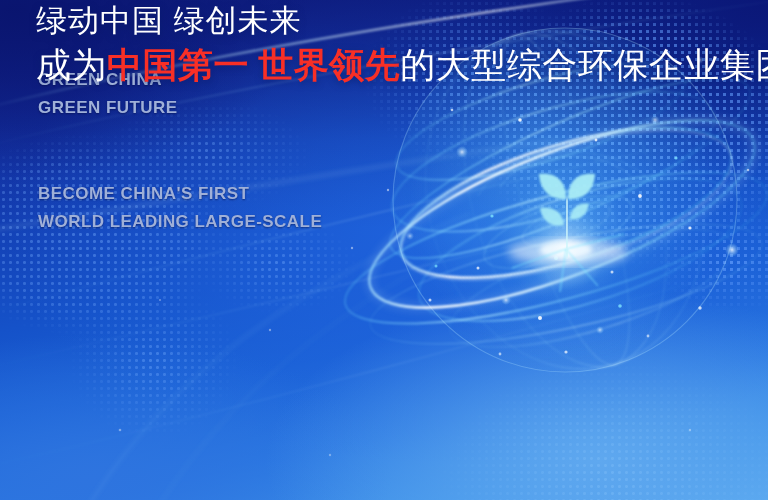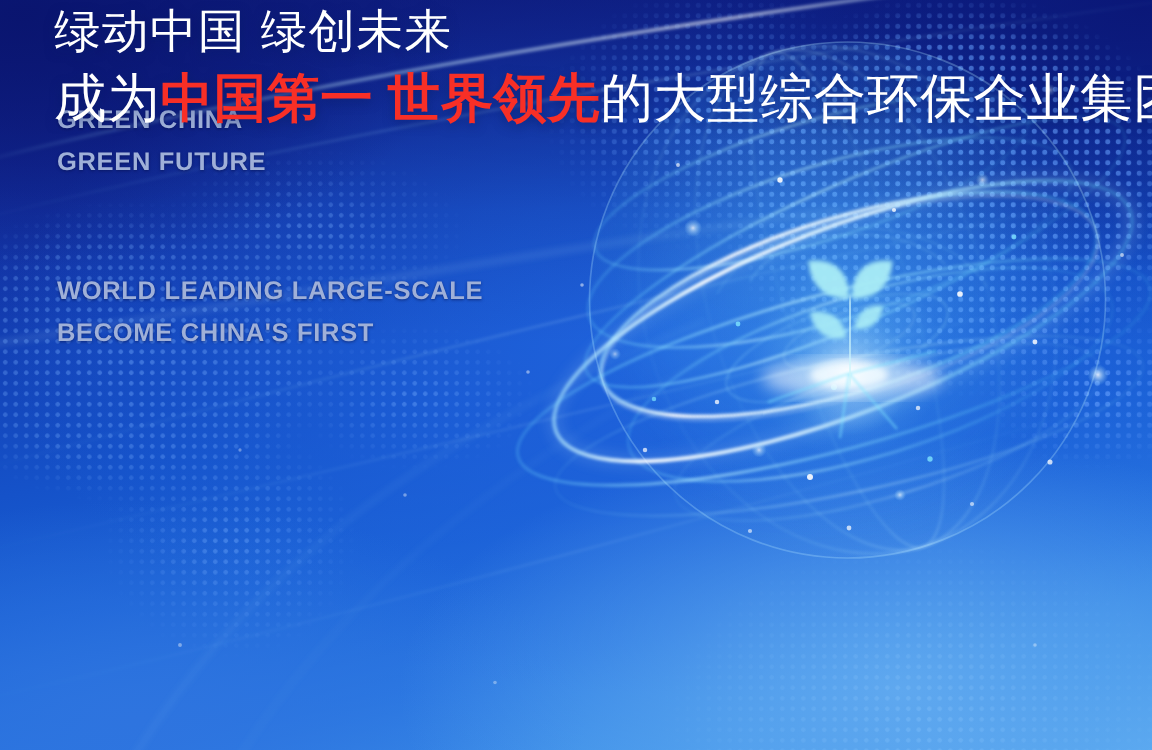--- a/index.html
+++ b/index.html
@@ -300,22 +300,22 @@
     </g>
     <path d="M46,32 C46,52 45,70 46,88" stroke="#cdf5fb" stroke-width="3.2" fill="none" stroke-linecap="round" filter="url(#sglow)" opacity=".95"></path>
   </svg>
 
   <div class="txt-block" id="eyebrow-top">
     <div class="eyebrow">GREEN CHINA</div>
     <div class="eyebrow">GREEN FUTURE</div>
   </div>
 
   <div class="txt-block" id="statement">
+    <div class="eyebrow">BECOME CHINA'S FIRST</div>
     <div class="eyebrow">WORLD LEADING LARGE-SCALE</div>
-    <div class="eyebrow">BECOME CHINA'S FIRST</div>
   </div>
 
   <div class="headline">
     <div class="hl-line" id="hl-1">绿动中国 绿创未来</div>
     <div class="hl-line" id="hl-2"><span>成为</span><span class="hl-red">中国第一 世界领先</span><span>的大型综合环保企业集团</span></div>
   </div>
 
 </div>
 
 </body></html>

